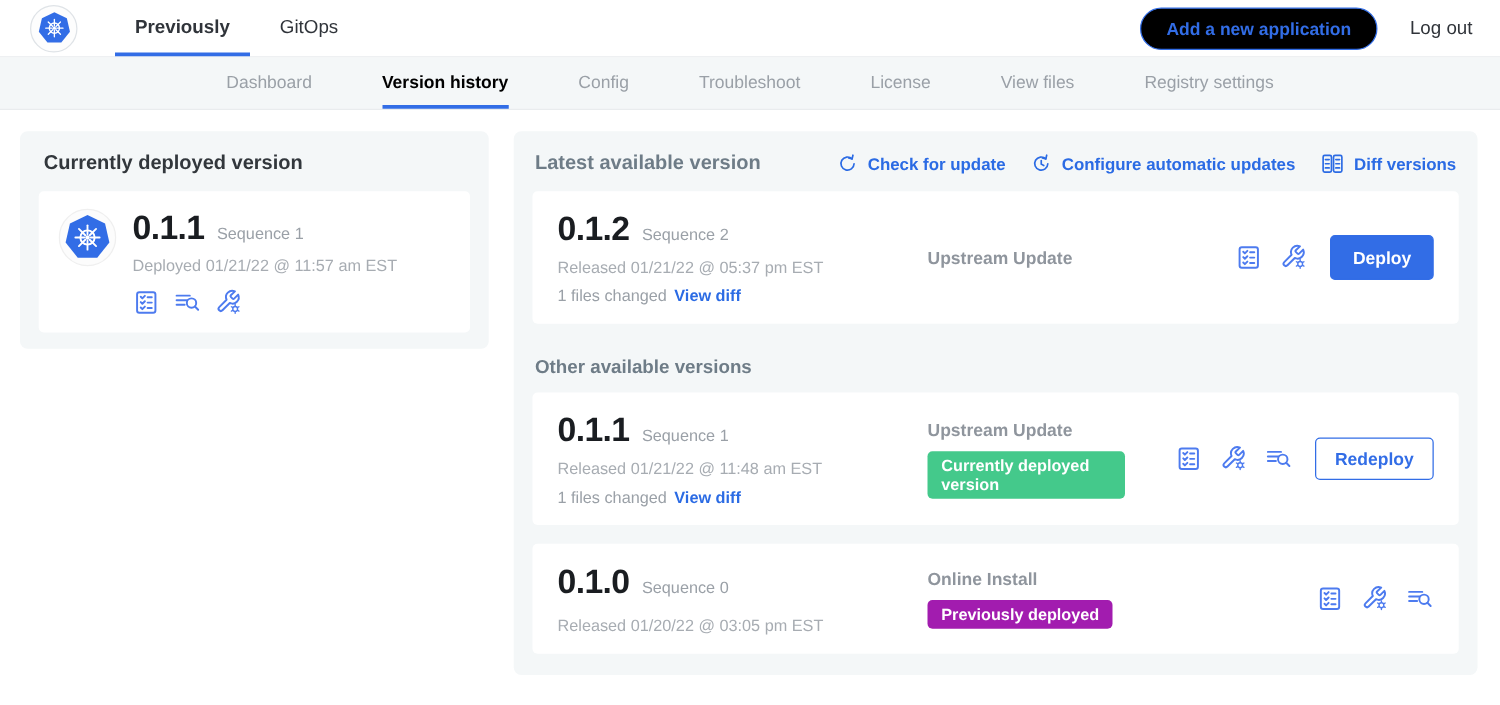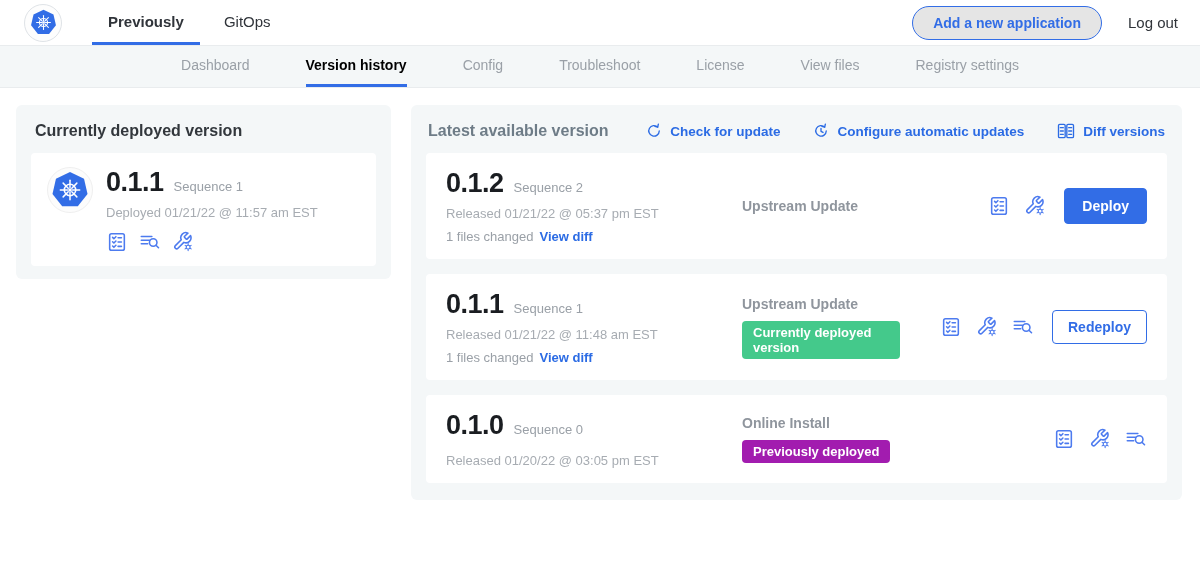--- a/index.html
+++ b/index.html
@@ -10,21 +10,21 @@
   .header { height:46px; display:flex; align-items:stretch; padding:0 22px 0 24px;
     background:#fff; border-bottom:1px solid #e9ecee; }
   .logo-wrap { align-self:center; width:38px; height:38px; border-radius:50%;
     border:1px solid #dfe3e7; background:#fdfdfd; display:flex; align-items:center; justify-content:center; }
   .hdr-tabs { display:flex; margin-left:30px; gap:8px; }
   .hdr-tab { display:flex; align-items:center; padding:0 16px; font-size:15px;
     color:#30343a; font-weight:600; border-bottom:3px solid transparent; cursor:pointer; }
   .hdr-tab.active { border-bottom-color:#326de6; }
   .hdr-tab.inactive { font-weight:500; }
   .hdr-right { margin-left:auto; display:flex; align-items:center; gap:26px; }
-  .pill-btn { border:1px solid #326de6; color:#326de6; background:#e5e5e5; font-weight:700;
+  .pill-btn { border:1px solid #326de6; color:#326de6; background:#000000; font-weight:700;
     font-size:14px; padding:8px 20px; border-radius:20px; cursor:pointer;
     font-family:inherit; }
   .logout { font-size:15px; color:#30343a; cursor:pointer; }
 
   
   .subnav { height:42px; background:#f4f7f8; border-bottom:1px solid #e9ecee;
     display:flex; justify-content:center; gap:56px; }
   .sub-tab { display:flex; align-items:center; font-size:14px; color:#9aa0a7;
     border-bottom:3px solid transparent; cursor:pointer; }
   .sub-tab.active { color:#000000; font-weight:700; border-bottom-color:#326de6; }
@@ -43,21 +43,21 @@
   .seq { font-size:13px; color:#9aa0a7; }
   .muted { font-size:13px; color:#a7acb2; margin-top:7px; }
   .icon-row { display:flex; align-items:center; gap:11px; margin-top:11px; color:#4d7bef; }
   .icn { width:22px; height:22px; display:block; cursor:pointer; }
   .icn-sm { width:18px; height:18px; display:block; }
 
   
   .right-panel { flex:1; padding:14px 15px 17px; }
   .rp-head { display:flex; align-items:center; justify-content:space-between; margin:2px 2px 12px; }
   .rp-title { font-size:16px; font-weight:600; color:#6e7c87; }
-  .rp-actions { display:flex; align-items:center; gap:32px; }
+  .rp-actions { display:flex; align-items:center; gap:20px; }
   .action-link { display:flex; align-items:center; gap:7px; color:#2b6be4;
     font-size:13.5px; font-weight:700; cursor:pointer; }
   .section-label { font-size:15px; font-weight:600; color:#6e7c87; margin:26px 2px 12px; }
 
   .vrow { background:#fff; border-radius:4px; padding:15px 20px; display:grid;
     grid-template-columns:256px 1fr auto; align-items:center;gap:40px; }
   .vrow + .vrow { margin-top:15px; }
   .files-line { font-size:13px; color:#9aa0a7; margin-top:8px; }
   .view-diff { color:#2b6be4; font-weight:700; margin-left:6px; cursor:pointer; }
   .mid { display:flex; flex-direction:column; align-items:flex-start; gap:9px; }
@@ -257,20 +257,21 @@
         <svg class="icn">
             <use href="#i-checklist"></use>
           </svg>
         <svg class="icn">
             <use href="#i-config"></use>
           </svg>
         <button class="btn primary">Deploy</button>
       </div>
     </div>
 
+    <div class="section-label">Other available versions</div>
 
     <div class="vrow">
       <div>
         <div class="ver-line">
           <span class="ver-num">0.1.1</span>
           <span class="seq">Sequence 1</span>
         </div>
         <div class="muted">Released 01/21/22 @ 11:48 am EST</div>
         <div class="files-line">
           <span>1 files changed</span><span class="view-diff">View diff</span>

